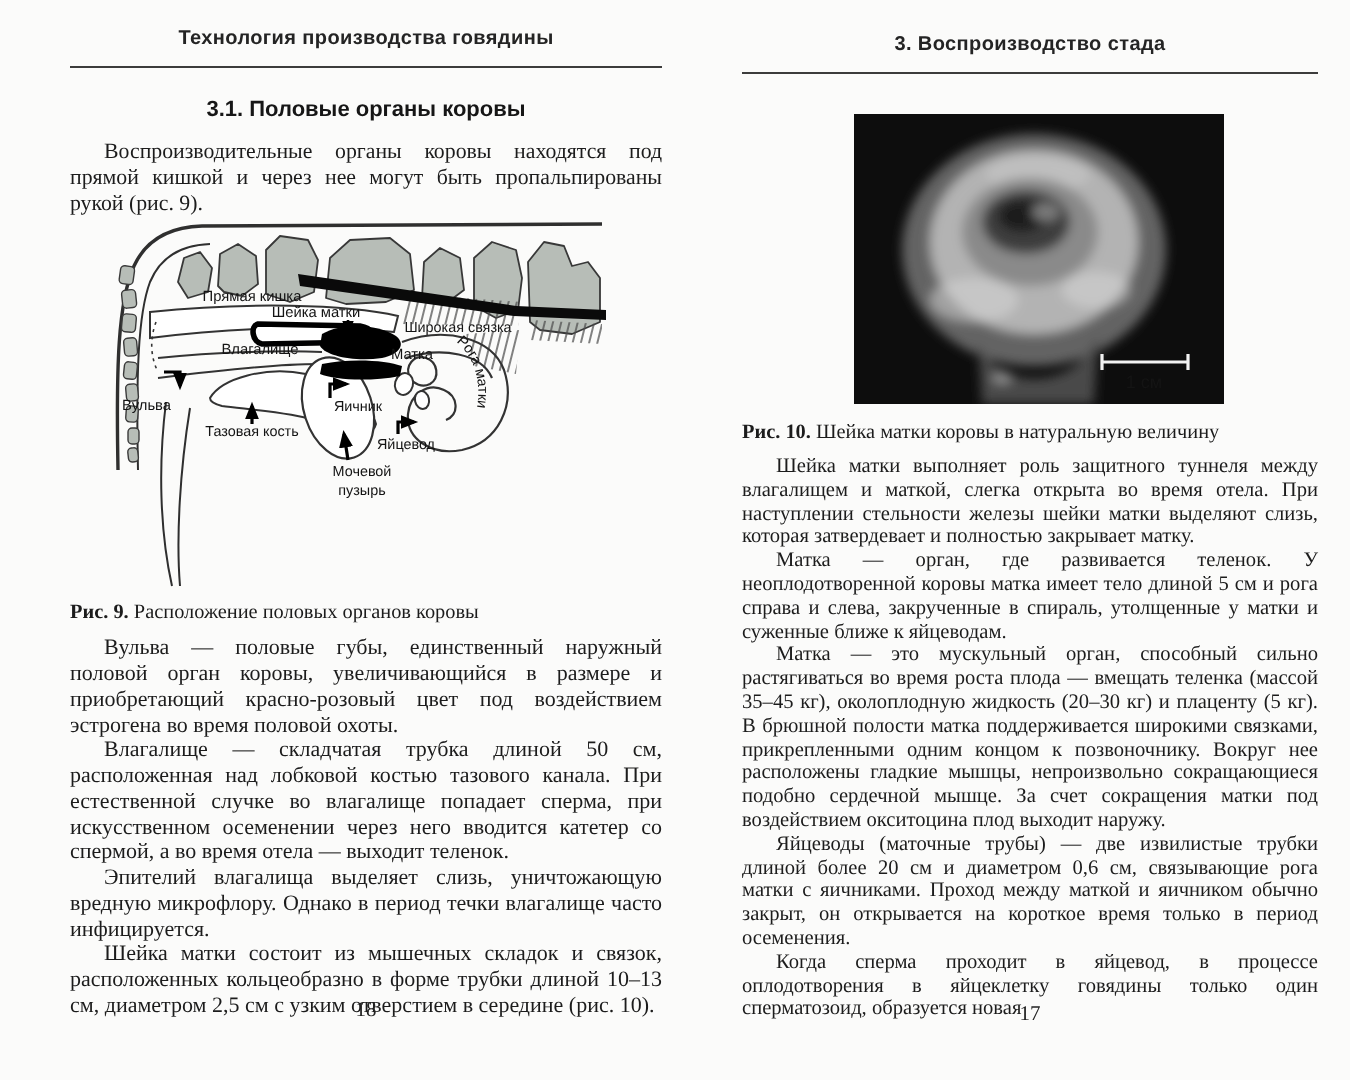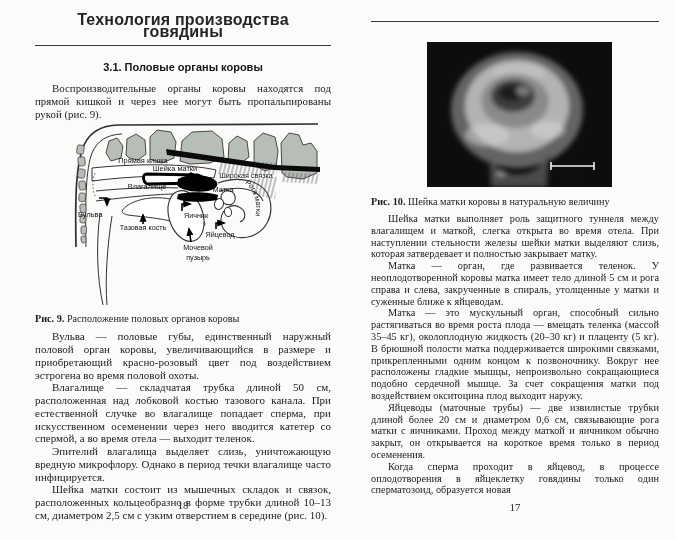--- a/index.html
+++ b/index.html
@@ -6,21 +6,21 @@
   body{
     width:675px;height:540px;position:relative;overflow:hidden;
     background:#fbfbfa;color:#1c1c1c;
     font-family:"Liberation Serif", serif;
   }
   .page{position:absolute;top:14px;height:520px;}
   #page-left{left:35px;width:296px;}
   #page-right{left:371px;width:288px;}
   .running-header{
     text-align:center;font-family:"Liberation Sans", sans-serif;
-    font-weight:bold;font-size:16px;line-height:12px;color:#242424;letter-spacing:.2px;
+    font-weight:bold;font-size:10px;line-height:12px;color:#242424;letter-spacing:.2px;
   }
   #page-right .running-header{margin-top:3px;}
   .rule{border:none;border-top:1.3px solid #3c3c3c;margin:7px 0 0 0;}
   .section-title{
     margin-top:13px;text-align:center;font-family:"Liberation Sans", sans-serif;
     font-weight:bold;font-size:11px;line-height:16px;color:#161616;
   }
   .intro{margin:7px 0 0 0;font-size:10.9px;line-height:12.8px;text-align:justify;text-indent:17px;}
   .figure{margin:3px 0 0 0;}
   .fig-caption{
@@ -34,21 +34,21 @@
   #page-left .bodytext p{font-size:11px;line-height:12.75px;}
   #page-right .bodytext{}
   #page-right .bodytext p{font-size:10.3px;line-height:11.8px;}
   .page-num{
     position:absolute;left:0;width:100%;text-align:center;
     font-size:10.5px;color:#222;
   }
   #page-left .page-num{top:486px;}
   #page-right .page-num{top:488px;}
   .photo-wrap{margin:20px 0 0 56px;line-height:0;}
-  .diagram-wrap{margin-left:35px;line-height:0;}
+  .diagram-wrap{margin-left:18px;line-height:0;}
   svg text{font-family:"Liberation Sans", sans-serif;fill:#141414;}
 </style>
 </head>
 <body>
 
 <div class="page" id="page-left">
   <div class="running-header">Технология производства говядины</div>
   <hr class="rule">
   <div class="section-title">3.1. Половые органы коровы</div>
   <p class="intro">Воспроизводительные органы коровы находятся под прямой кишкой и через нее могут быть пропальпированы рукой (рис. 9).</p>
@@ -162,20 +162,21 @@
     <p>Вульва — половые губы, единственный наружный половой орган коровы, увеличивающийся в размере и приобретающий красно-розовый цвет под воздействием эстрогена во время половой охоты.</p>
     <p>Влагалище — складчатая трубка длиной 50 см, расположенная над лобковой костью тазового канала. При естественной случке во влагалище попадает сперма, при искусственном осеменении через него вводится катетер со спермой, а во время отела — выходит теленок.</p>
     <p>Эпителий влагалища выделяет слизь, уничтожающую вредную микрофлору. Однако в период течки влагалище часто инфицируется.</p>
     <p>Шейка матки состоит из мышечных складок и связок, расположенных кольцеобразно в форме трубки длиной 10–13 см, диаметром 2,5 см с узким отверстием в середине (рис. 10).</p>
   </div>
 
   <div class="page-num">18</div>
 </div>
 
 <div class="page" id="page-right">
+  <div class="running-header">3. Воспроизводство стада</div>
   <hr class="rule">
 
   <div class="figure photo-wrap">
     <svg width="185" height="145" viewBox="0 0 185 145">
       <defs>
         <filter id="pb" x="-20%" y="-20%" width="140%" height="140%">
           <feGaussianBlur stdDeviation="2.6"></feGaussianBlur>
         </filter>
       </defs>
       <rect x="0" y="0" width="185" height="145" fill="#0d0d0d"></rect>

